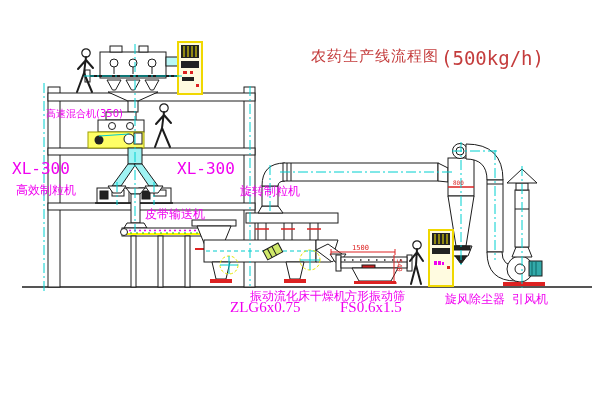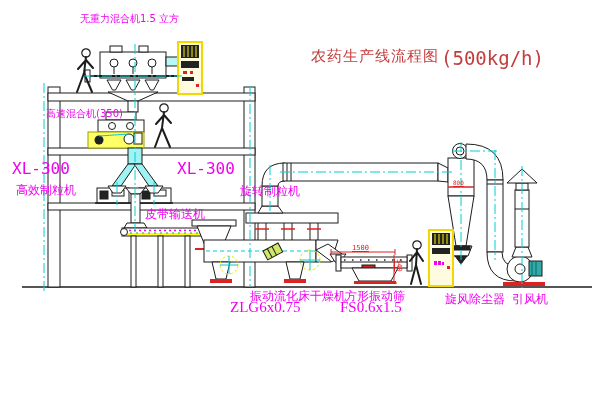--- a/index.html
+++ b/index.html
@@ -7,21 +7,21 @@
          font-family:"DejaVu Sans",sans-serif;}
   .stage svg{position:absolute;left:0;top:0;}
   .lbl{position:absolute;color:#f000f0;white-space:nowrap;line-height:1;}
   .lbl-sm{font-size:12px;}
   .lbl-md{font-size:10px;}
   .lbl-model{font-family:"DejaVu Sans Mono",monospace;font-size:16px;font-weight:normal;}
   .lbl-model-big{font-family:Liberation Serif, serif;font-size:15px;}
   .title{position:absolute;left:283px;top:47px;display:flex;align-items:flex-end;color:#c43c3c;margin-left:28px;}
   .title-cn{font-size:15px;letter-spacing:1px;margin-bottom:3px;}
   .title-cap{font-family:"DejaVu Sans Mono",monospace;font-size:19px;margin-left:2px;}
-  .dim{position:absolute;color:#dd2222;font-family:"DejaVu Sans Mono",monospace;font-size:7px;text-decoration:underline;}
+  .dim{position:absolute;color:#dd2222;font-family:"DejaVu Sans Mono",monospace;font-size:7px;}
   .dim-vert{writing-mode:vertical-rl;}
 </style>
 </head>
 <body>
 
 <div class="stage">
 
 <svg width="600" height="403" viewBox="0 0 600 403">
 
   <g stroke="#1c1c1c" stroke-width="1.5">
@@ -268,21 +268,20 @@
     <line x1="495" y1="150" x2="495" y2="260"></line>
     <line x1="522" y1="166" x2="522" y2="288"></line>
   </g>
 </svg>
 
 <div class="title">
   <span class="title-cn">农药生产线流程图</span>
   <span class="title-cap">(500kg/h)</span>
 </div>
 
-<div class="lbl lbl-md" style="left:80px;top:14px;">无重力混合机1.5 立方</div>
 <div class="lbl lbl-md" style="left:46px;top:109px;">高速混合机(350)</div>
 
 <div class="lbl lbl-model" style="left:12px;top:161px;">XL-300</div>
 <div class="lbl lbl-sm" style="left:16px;top:184px;">高效制粒机</div>
 
 <div class="lbl lbl-model" style="left:177px;top:161px;">XL-300</div>
 <div class="lbl lbl-sm" style="left:197px;top:185px;margin-left:43px;">旋转制粒机</div>
 
 <div class="lbl lbl-sm" style="left:145px;top:208px;">皮带输送机</div>
 

